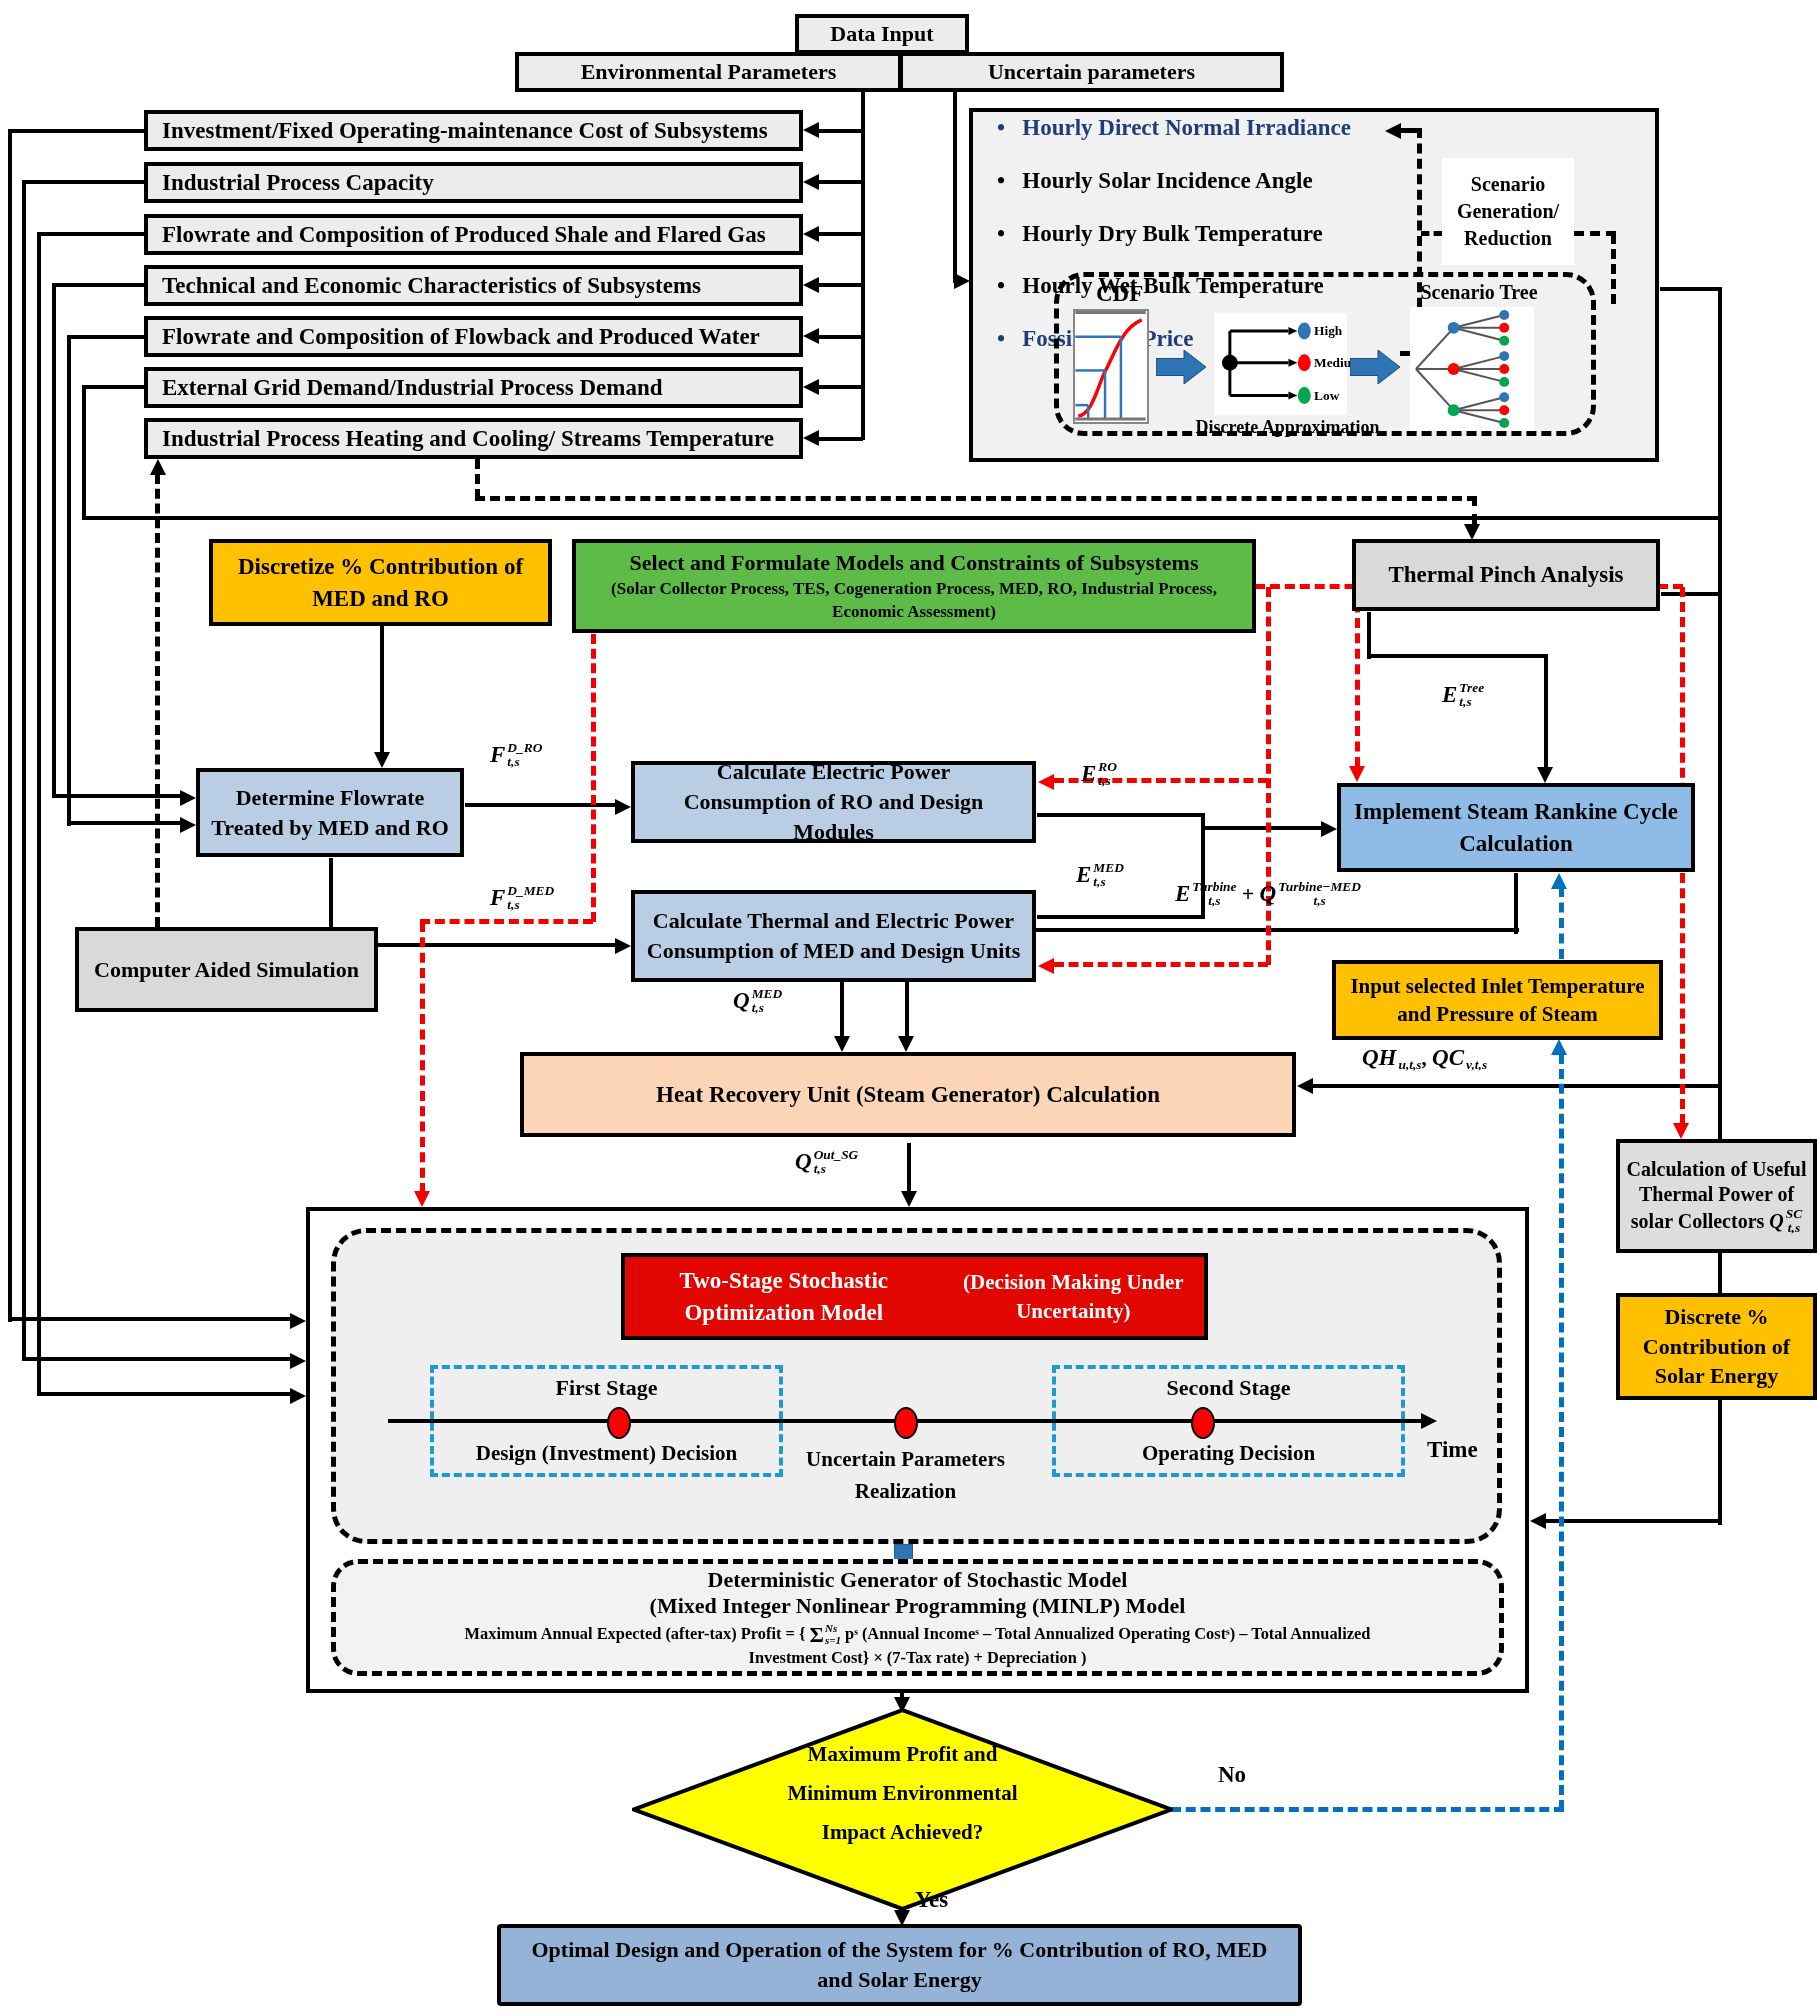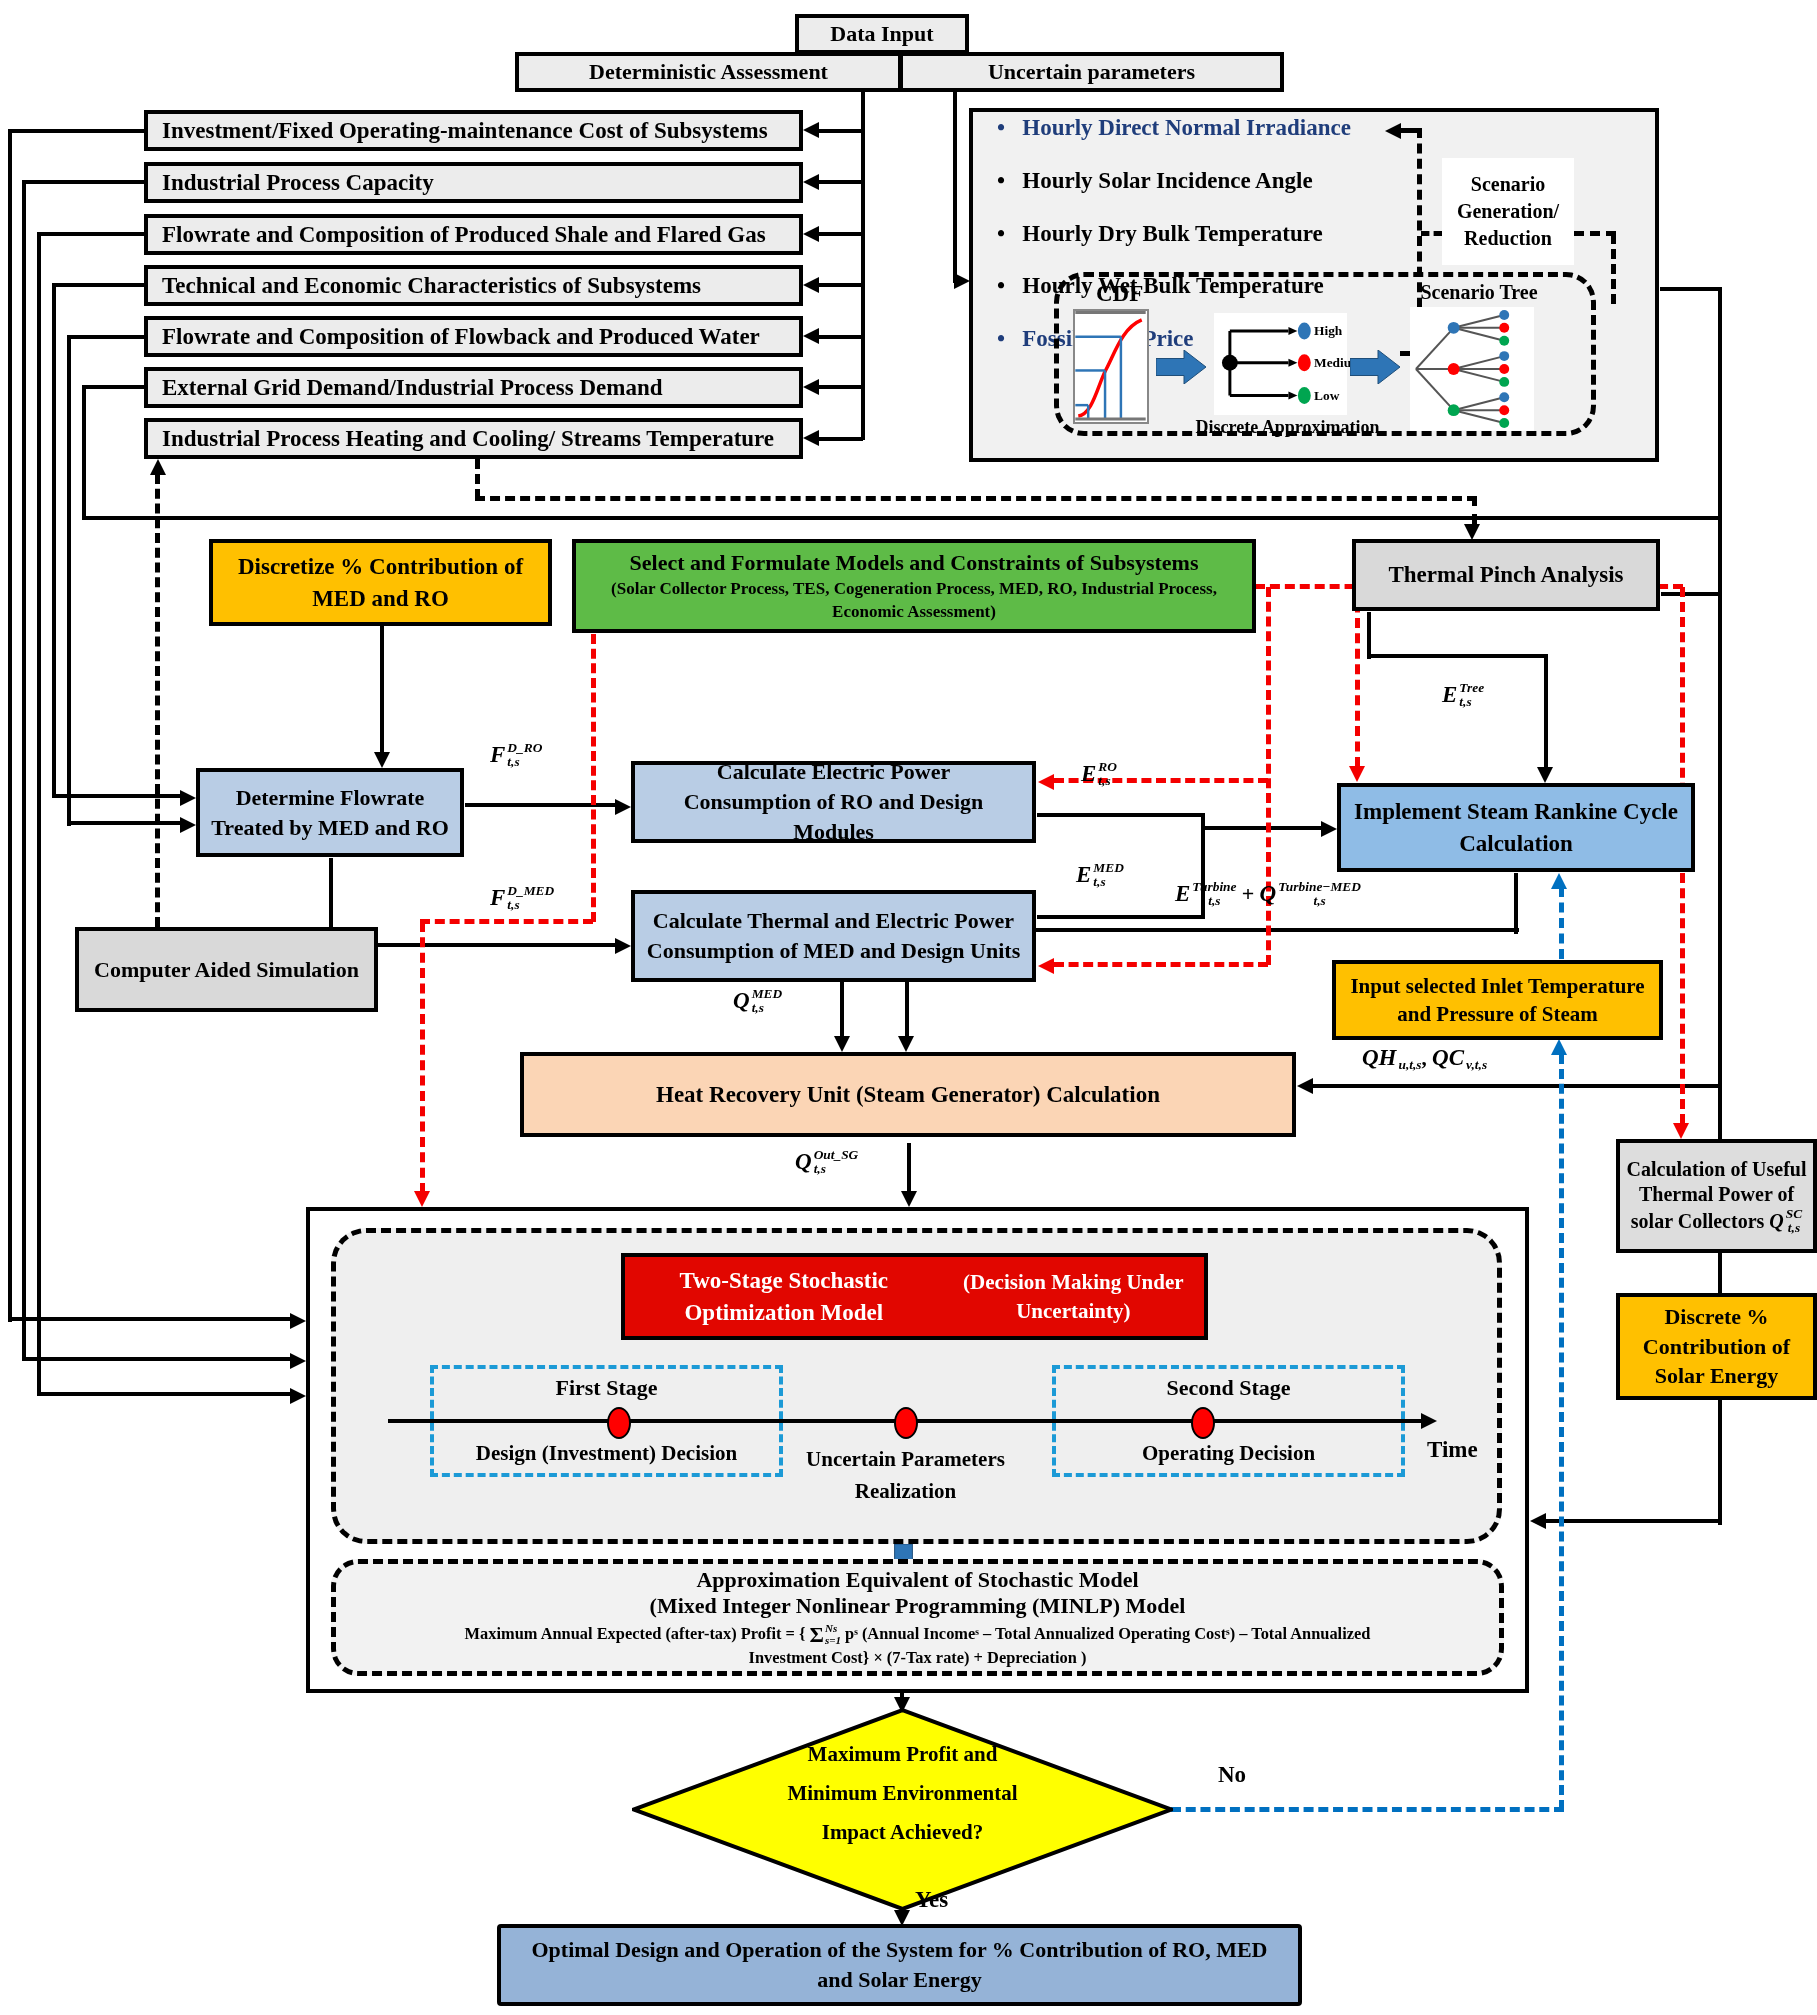--- a/index.html
+++ b/index.html
@@ -153,21 +153,21 @@
   <div class="hdb" style="left:1171px;top:1807px;width:393px"></div>
   <div class="vdb" style="left:1559px;top:1054px;height:756px"></div>
     <div class="a au c-blue" style="left:1551px;top:1039px"></div>
   <div class="vdb" style="left:1559px;top:887px;height:72px"></div>
     <div class="a au c-blue" style="left:1551px;top:873px"></div>
 
   <div class="box" style="left:795px;top:14px;width:174px;height:40px;background:#ececec;font-size:22px">
       <span>Data Input</span>
     </div>
   <div class="box" style="left:515px;top:52px;width:387px;height:40px;background:#ececec;font-size:22px">
-      <span>Deterministic Assessment</span>
+      <span>Environmental Parameters</span>
     </div>
   <div class="box" style="left:899px;top:52px;width:385px;height:40px;background:#ececec;font-size:22px">
       <span>Uncertain parameters</span>
     </div>
 
   <div class="box leftbox" style="left:144px;top:110px;width:659px;height:41px;background:#ececec">
       <span>Investment/Fixed Operating-maintenance Cost of Subsystems</span>
     </div>
   <div class="box leftbox" style="left:144px;top:162px;width:659px;height:41px;background:#ececec">
       <span>Industrial Process Capacity</span>
@@ -423,21 +423,21 @@
   <div class="dot" style="left:894px;top:1407px"></div>
   <div class="dot" style="left:1191px;top:1407px"></div>
   <div class="lbl" style="left:430px;top:1441px;width:353px;text-align:center;font-size:21px"><span>Design (Investment) Decision</span></div>
   <div class="lbl" style="left:781px;top:1444px;width:249px;text-align:center;font-size:21px;line-height:1.5"><span>Uncertain Parameters Realization</span></div>
   <div class="lbl" style="left:1052px;top:1441px;width:353px;text-align:center;font-size:21px"><span>Operating Decision</span></div>
   <div class="lbl" style="left:1427px;top:1437px;font-size:23px"><span>Time</span></div>
   <svg style="position:absolute;left:876px;top:1544px" width="55" height="47" viewBox="0 0 110 95">
       <polygon points="37,0 73,0 73,42 110,42 55,95 0,42 37,42" fill="#2e75b6" stroke="#1f4e79" stroke-width="2"></polygon>
     </svg>
   <div style="position:absolute;left:331px;top:1559px;width:1173px;height:117px;border:5.5px dashed #000;border-radius:27px;background:#f2f2f2;box-sizing:border-box;display:flex;flex-direction:column;align-items:center;justify-content:center">
-    <div style="font-size:22px">Approximation Equivalent of Stochastic Model</div>
+    <div style="font-size:22px">Deterministic Generator of Stochastic Model</div>
     <div style="font-size:22px">(Mixed Integer Nonlinear Programming (MINLP) Model</div>
     <div style="font-size:16.4px;margin-top:3px">
       <span>Maximum  Annual Expected (after-tax)  Profit = {</span>
       <span class="mt" style="vertical-align:middle">
           <span style="font-size:22px">Σ</span>
           <span class="ms" style="margin-left:1px">
             <span class="msup" style="font-size:11px">Ns</span>
             <span class="msub" style="font-size:11px">s=1</span>
           </span>
         </span>

